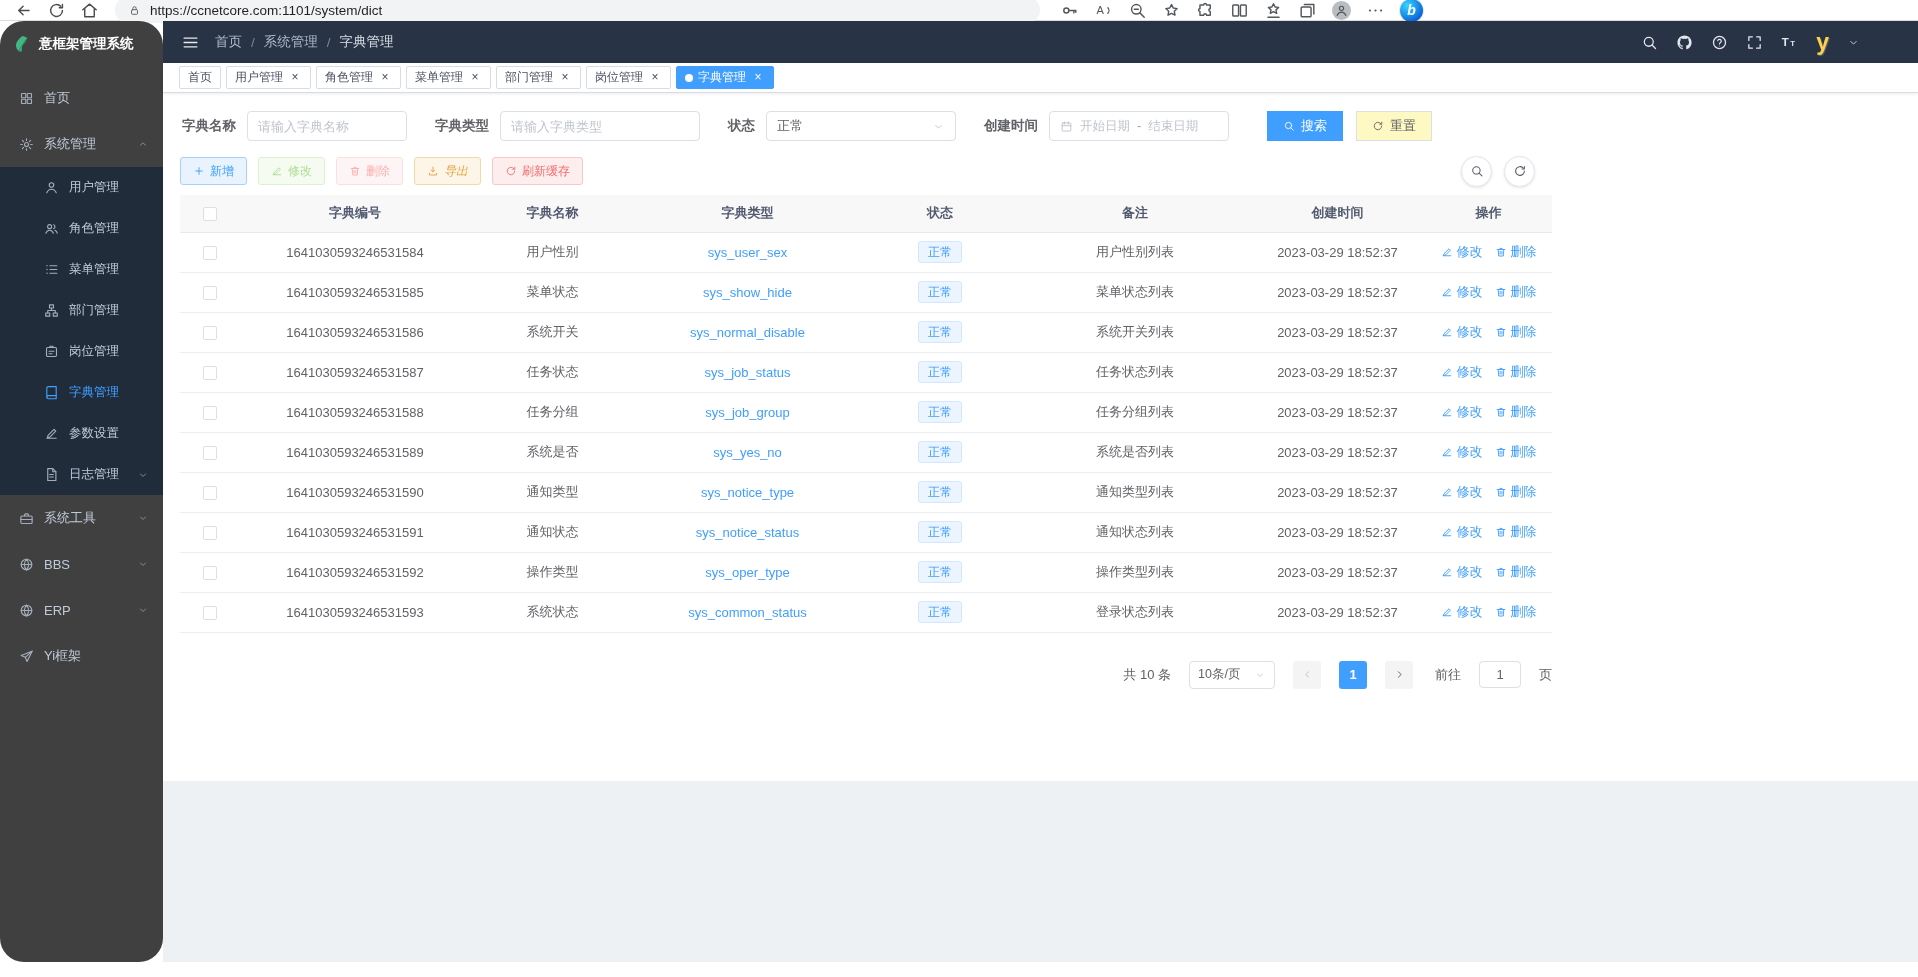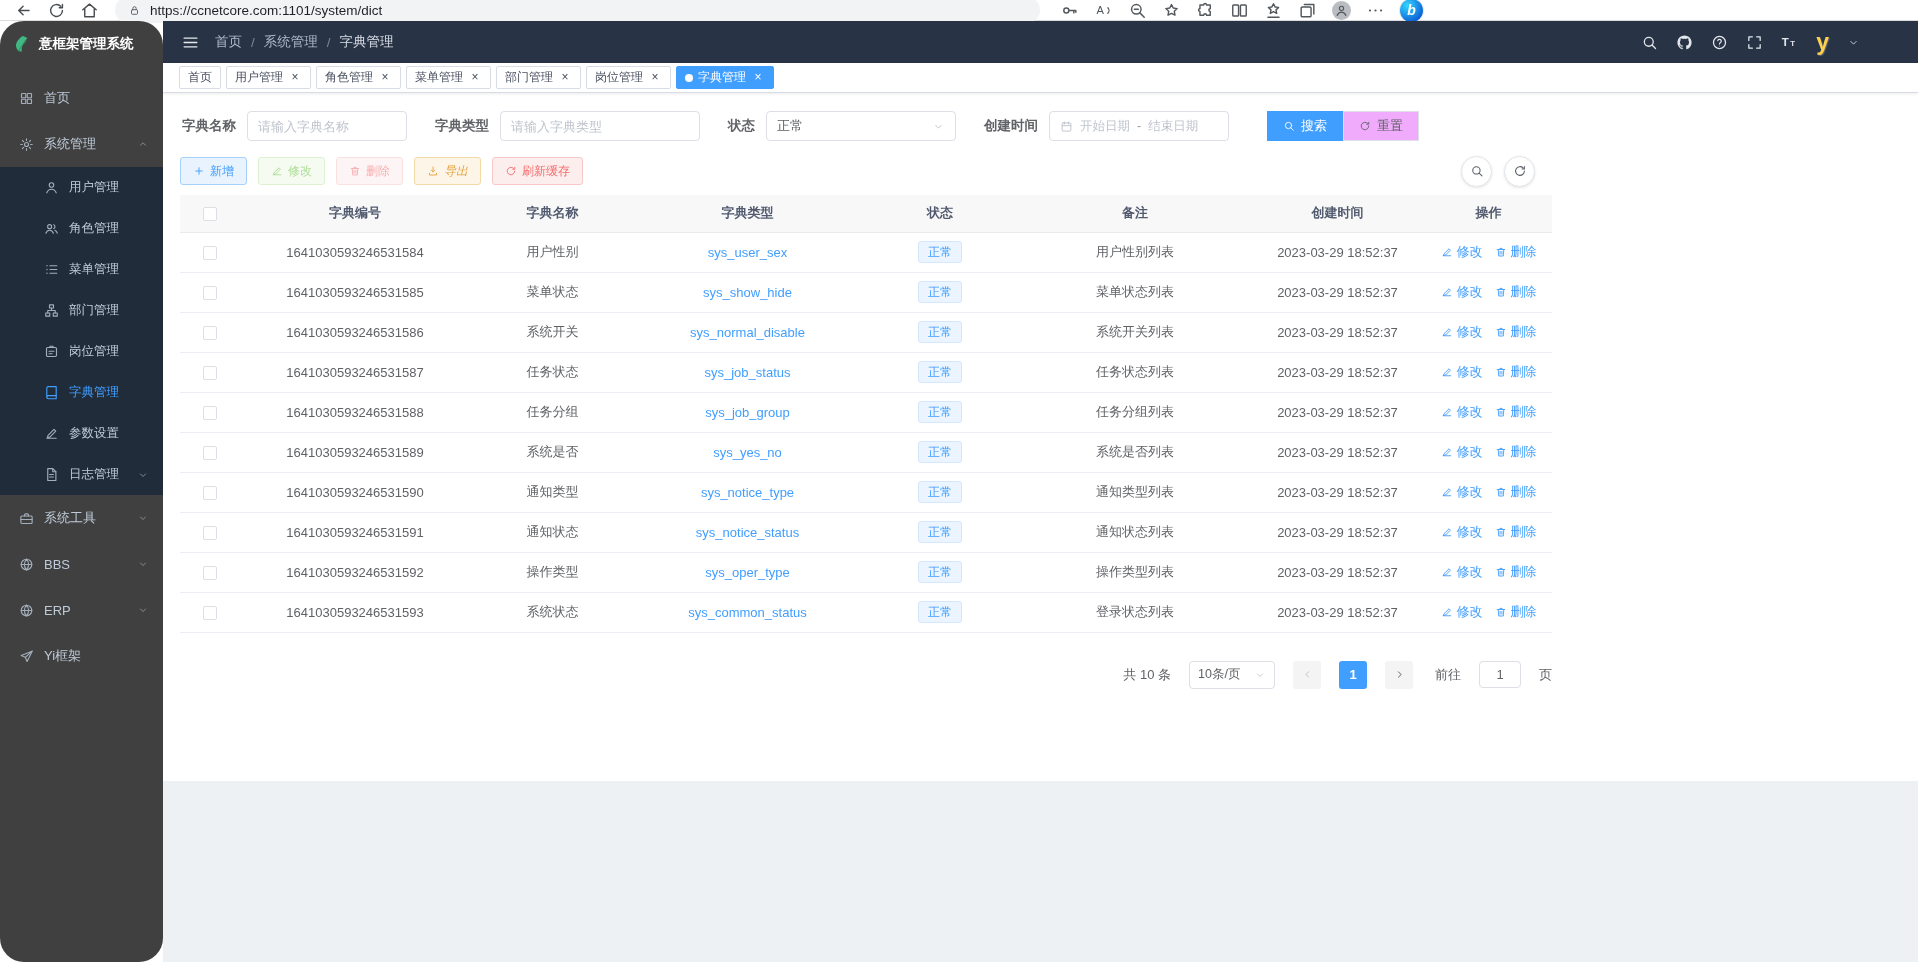--- a/index.html
+++ b/index.html
@@ -79,21 +79,21 @@
   .finput input::placeholder { color: #bfc4cc; }
   .w1 { width: 160px; } .w2 { width: 200px; } .w3 { width: 190px; } .w4 { width: 180px; }
   .fselect { justify-content: space-between; cursor: pointer; }
   .fselect .sicon { color: #c0c4cc; }
   .daterange { gap: 7px; color: #bfc4cc; font-size: 12.5px; cursor: pointer; }
   .daterange .sicon { color: #c0c4cc; }
   .dsep { color: #9aa0a8; }
   .btn { height: 30px; border-radius: 0; display: inline-flex; align-items: center; gap: 6px; padding: 0 15px; font-size: 13px; cursor: pointer; border: 1px solid transparent; }
   .btn .sicon { width: 12px; height: 12px; }
   .btn-primary { background: #409eff; color: #fff; margin-left: 38px; }
-  .btn-default { background: #f0abfc; border-color: #dcdfe6; color: #606266; }
+  .btn-default { background: #fef9c3; border-color: #dcdfe6; color: #606266; margin-left: 13px; }
 
   
   .toolbar { display: flex; align-items: center; height: 44px; gap: 11px; }
   .tbtn { height: 28px; padding: 0 12px; border-radius: 3px; font-size: 12px; display: inline-flex; align-items: center; gap: 5px; border: 1px solid; cursor: pointer; }
   .tbtn .bicon { width: 12px; height: 12px; display: inline-flex; }
   .tbtn .bicon svg { width: 100%; height: 100%; }
   .tbtn-primary { background: #e8f3fe; border-color: #a5d1fb; color: #409eff; }
   .tbtn-success { background: #eff9e9; border-color: #c0e7ab; color: #67c23a; }
   .tbtn-danger  { background: #fdeeee; border-color: #f8c8c8; color: #f56c6c; }
   .tbtn-warning { background: #fdf5e7; border-color: #f3d9a6; color: #e6a23c; font-style: italic; }

